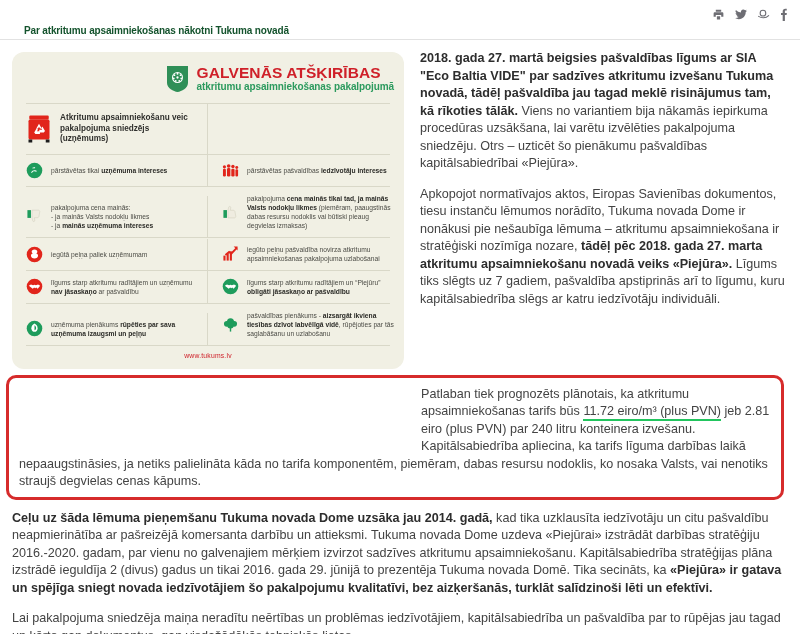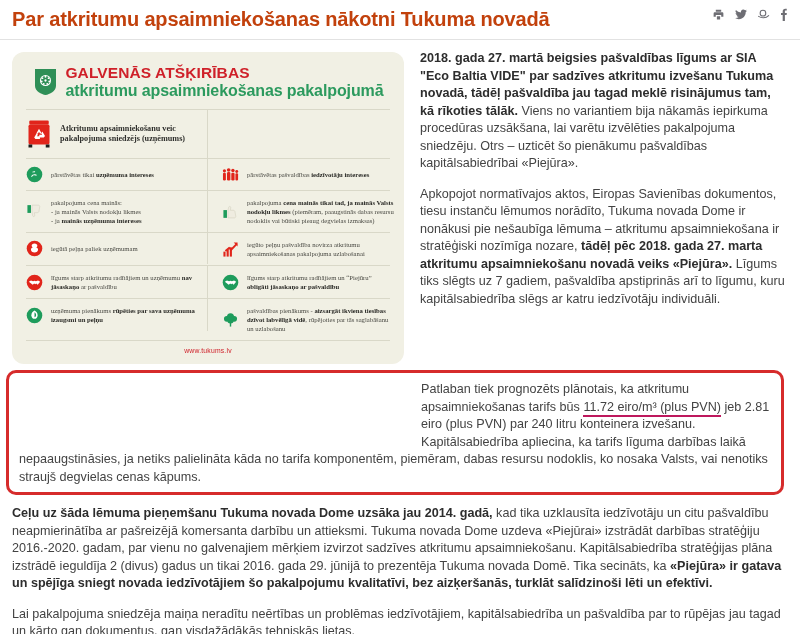--- a/index.html
+++ b/index.html
@@ -19,26 +19,26 @@
 
   
   .page-header {
     position: relative;
     padding: 9px 12px 10px 12px;
     border-bottom: 1px solid #e2e2e2;
     height: 20px;
     box-sizing: content-box;
   }
   .page-title {
-    font-size: 20px;
+    font-size: 10px;
     font-weight: bold;
-    color: #c2410c;
+    color: #14532d;
     letter-spacing: -0.15px;
     line-height: 20px;
-    margin: 0;
+    margin: 12px;
     display: inline-block;
   }
   .share-icons {
     position: absolute;
     right: 12px;
     top: 8px;
     display: flex;
     align-items: center;
     gap: 9px;
     color: #6e6e74;
@@ -67,50 +67,49 @@
     width: 392px;
     margin: 2px 16px 6px 0;
     background: #f1f0e4;
     border-radius: 12px;
     padding: 0;
     box-sizing: border-box;
   }
   .ig-head {
     display: flex;
     align-items: center;
-    justify-content: center;
+    justify-content: flex-end;
     gap: 8px;
     padding: 13px 10px 10px 12px;
   }
   .crest {
     width: 23px; height: 28px;
     flex: 0 0 auto;
   }
   .ig-head-text { line-height: 1.08; }
   .ig-title {
     font-size: 15.5px;
     font-weight: bold;
     color: #cf2029;
     letter-spacing: 0.1px;
   }
   .ig-subtitle {
-    font-size: 16px;
+    font-size: 10px;
     font-weight: bold;
     color: #2c9a5e;
     letter-spacing: -0.1px;
   }
   .ig-sep {
     height: 1px;
     background: #d9d8c8;
     margin: 0 14px;
   }
   .ig-row {
     display: flex;
-    align-items: flex-start;
-    font-family: Liberation Serif, serif;
+    align-items: flex-end;
   }
   .ig-cell {
     width: 50%;
     box-sizing: border-box;
     display: flex;
     align-items: center;
     gap: 8px;
     padding: 7px 10px 7px 14px;
   }
   .ig-cell.left { border-right: 1px solid #d9d8c8; }
@@ -140,21 +139,21 @@
     position: relative;
     border: 3px solid #d62b2b;
     border-radius: 10px;
     margin: 0 0 10px -6px;
     padding: 8px 10px 6px 10px;
     width: 778px;
     box-sizing: border-box;
   }
   .callout p { margin: 0; }
   .callout .measure {
-    border-bottom: 2px solid #be185d;
+    border-bottom: 2px solid #22c55e;
     padding-bottom: 1px;
   }
   .callout-inner {
     min-height: 92px;
   }
   .callout-indent {
     float: left;
     width: 402px;
     height: 57px;
   }

